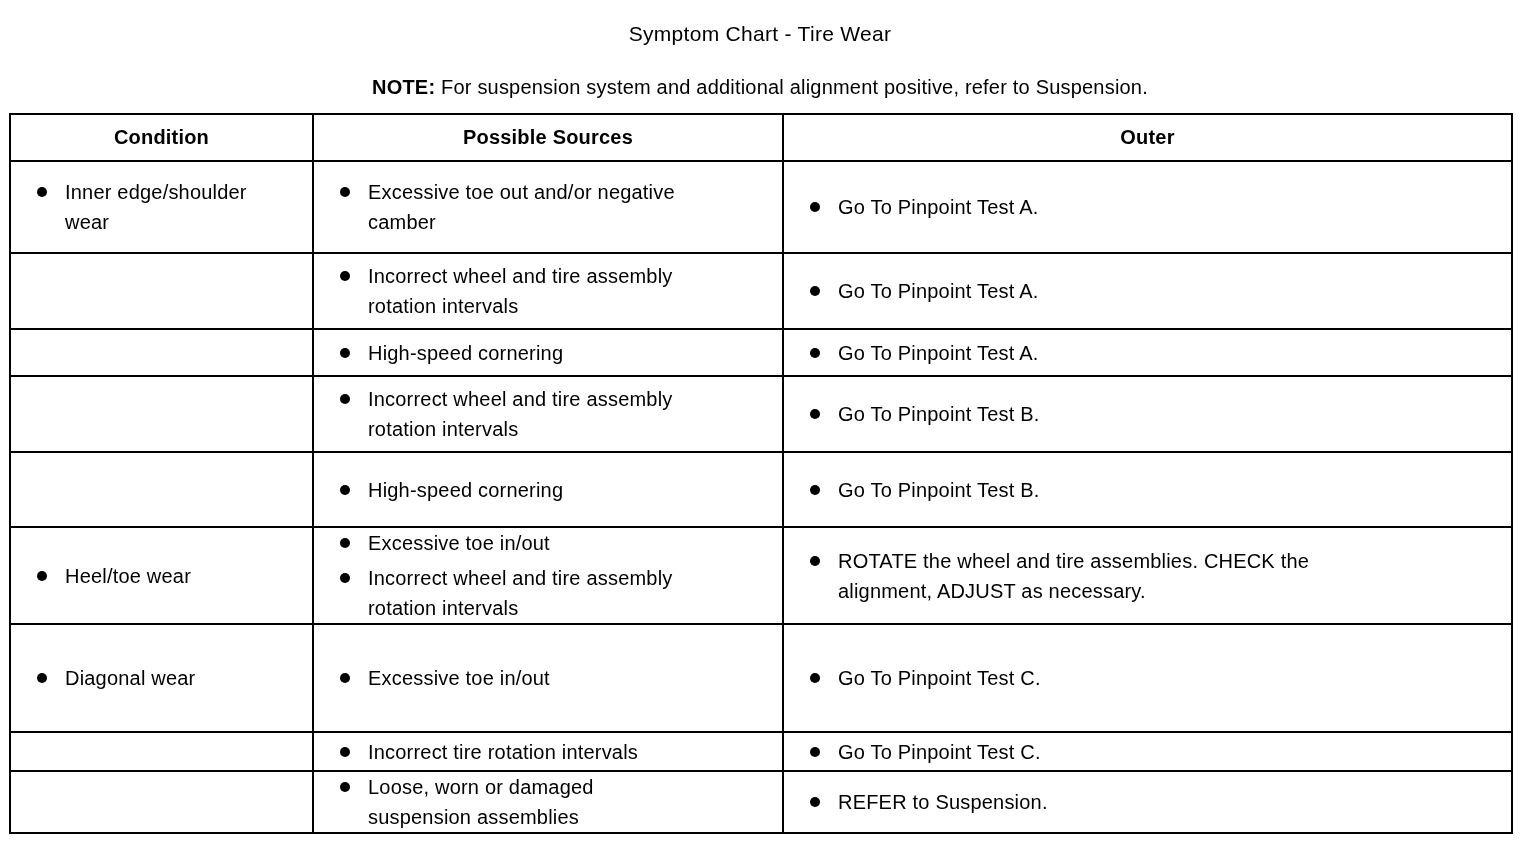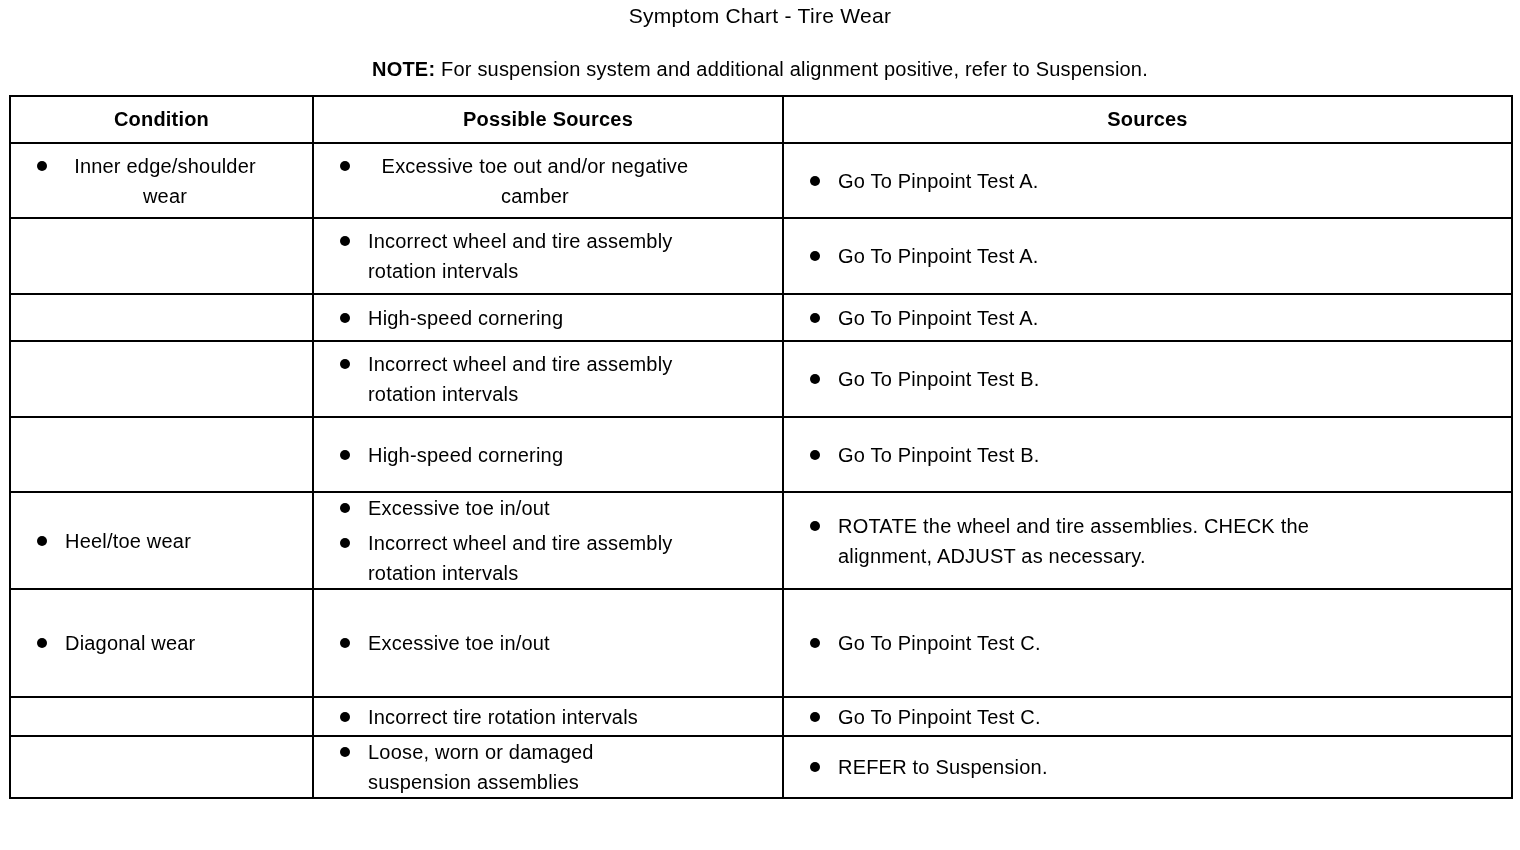--- a/index.html
+++ b/index.html
@@ -14,21 +14,21 @@
     width: 1520px;
     height: 850px;
     box-sizing: border-box;
     overflow: hidden;
     background: #ffffff;
   }
   .doc-title {
     text-align: center;
     font-size: 21px;
     font-weight: 400;
-    padding-top: 4px;
+    padding-top: 22px;
     letter-spacing: 0.3px;
   }
   .doc-note {
     text-align: center;
     font-size: 20px;
     margin-top: 30px;
     letter-spacing: 0.2px;
   }
   .doc-note .note-label { font-weight: bold; text-align: center; }
 
@@ -49,21 +49,21 @@
   .symptom-table th {
     height: 45px;
     font-size: 20px;
     font-weight: bold;
     text-align: center;
     letter-spacing: 0.2px;
   }
   .symptom-table td { font-size: 20px; }
 
   
-  tbody tr:nth-child(1)  { height: 75px; text-align: center; }
+  tbody tr:nth-child(1)  { height: 92px; }
   tbody tr:nth-child(2)  { height: 76px; }
   tbody tr:nth-child(3)  { height: 47px; }
   tbody tr:nth-child(4)  { height: 76px; }
   tbody tr:nth-child(5)  { height: 75px; }
   tbody tr:nth-child(6)  { height: 46px; }
   tbody tr:nth-child(7)  { height: 108px; }
   tbody tr:nth-child(8)  { height: 39px; }
   tbody tr:nth-child(9)  { height: 60px; }
   tbody tr:nth-child(10) { height: 77px; }
 
@@ -104,21 +104,21 @@
   <table class="symptom-table">
     <colgroup>
       <col style="width:303px">
       <col style="width:470px">
       <col style="width:729px">
     </colgroup>
     <thead>
       <tr>
         <th>Condition</th>
         <th>Possible Sources</th>
-        <th>Sources</th>
+        <th>Outer</th>
       </tr>
     </thead>
     <tbody>
         <tr>
           <td class="col0">
             <div class="item">
               <span class="bullet"></span>
               <span class="txt">Inner edge/shoulder wear</span>
             </div>
           </td>

